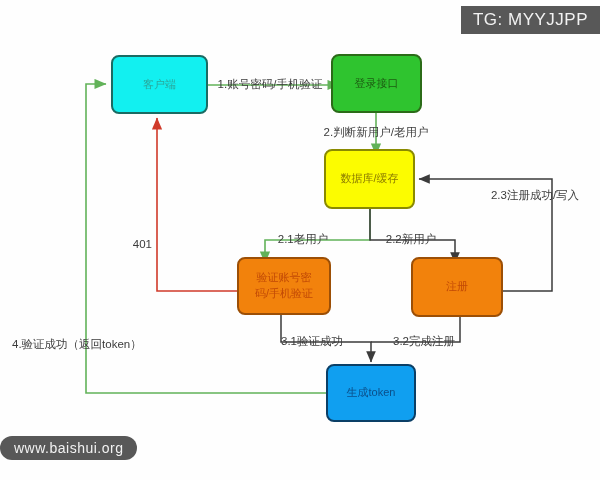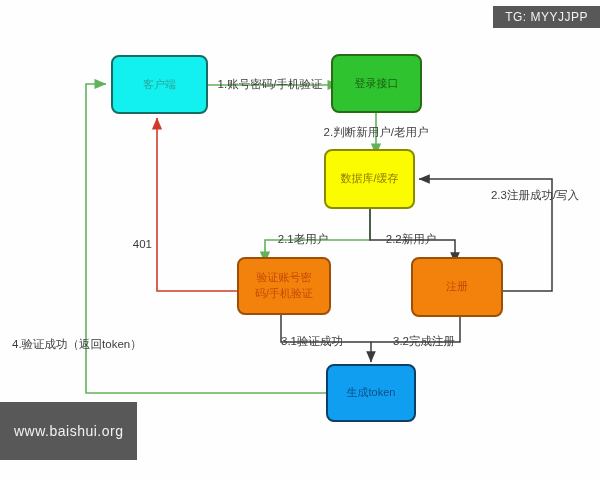--- a/index.html
+++ b/index.html
@@ -9,22 +9,22 @@
     width:600px;height:480px;overflow:hidden;position:relative;
   }
   #stage{position:relative;width:600px;height:480px;background:#fefefe;}
   svg#flow{position:absolute;left:0;top:0;width:600px;height:480px;}
 
   .wm{
     position:absolute;background:#585858;color:#f2f2f2;
     font-family:"Liberation Sans","DejaVu Sans",sans-serif;
     letter-spacing:.5px;display:flex;align-items:center;justify-content:center;
   }
-  #wm-tg{right:0;top:6px;padding:4px 12px;font-size:12px;}
-  #wm-site{left:0;bottom:20px;padding:21px 14px;font-size:14px;}
+  #wm-tg{right:0;top:6px;padding:4px 12px;font-size:17px;}
+  #wm-site{left:0;bottom:20px;padding:4px 14px;font-size:14px;border-radius:12px;}
 
   .nodeLabel{
     font-family:"Liberation Sans","DejaVu Sans",sans-serif;
     font-size:11px;text-anchor:middle;dominant-baseline:middle;
   }
   .edgeLabel{
     font-family:"Liberation Sans","DejaVu Sans",sans-serif;
     font-size:11.5px;fill:#3b3b3b;dominant-baseline:middle;
   }
   .edgeLabel.lbl-center{text-anchor:middle;}

